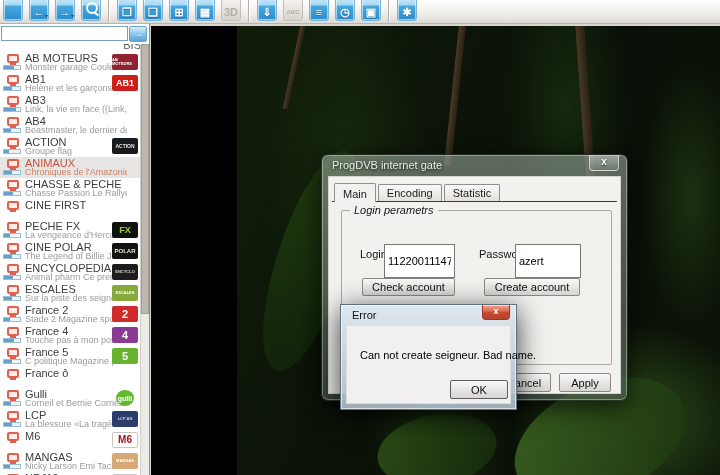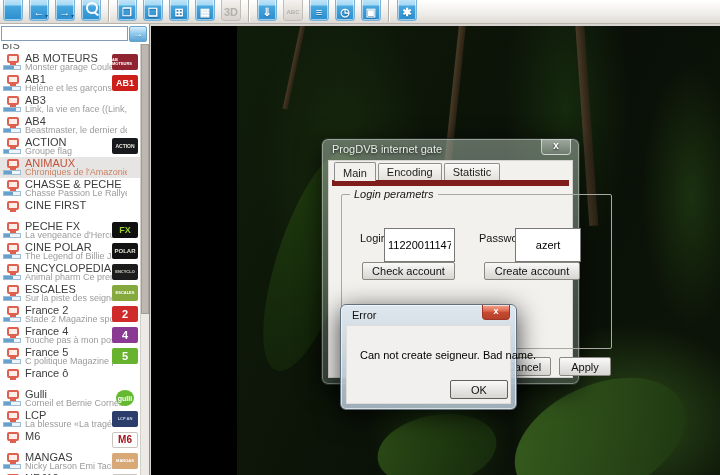--- a/index.html
+++ b/index.html
@@ -32,21 +32,21 @@
   .sidebar { position:absolute; left:0; top:24px; width:150px; bottom:0; background:#fff;
     border-right:1px solid #8f8b84; }
   .search-input { position:absolute; left:1px; top:2px; width:127px; height:15px;
     border:1px solid #7f9db9; font-size:11px; padding:0 3px; font-family:inherit; }
   .go-btn { position:absolute; left:129px; top:2px; width:18px; height:16px; border-radius:2px;
     border:1px solid #6aa3c8; background:linear-gradient(180deg,#d9effc,#8cc6ea 50%,#5ba4d4);
     color:#fff; font-size:10px; font-weight:bold; text-align:center; line-height:14px; cursor:pointer;
     text-shadow:0 1px 1px rgba(0,40,80,.4); }
   .channel-list { position:absolute; left:0; top:20px; width:141px; bottom:0; overflow:hidden; }
   .partial-top { height:8px; overflow:hidden; }
-  .partial-top span { display:block; margin-top:-5px; padding-left:2px; font-size:11px; color:#5a5a5a; }
+  .partial-top span { display:block; margin-top:-5px; padding-left:2px; font-size:11px; color:#5a5a5a;text-align:right; }
   .chan { position:relative; height:21px; cursor:pointer; }
   .chan.selected { background:#e6e5e3; }
   .tv-icon { position:absolute; left:7px; top:2px; width:12px; height:9px;
     border:2px solid #e0604f; border-radius:2px; background:#fdeeea; }
   .tv-icon::after { content:""; position:absolute; left:1px; bottom:-4px; width:6px; height:2px; background:#e0604f; }
   .chan-name { position:absolute; left:25px; top:0; font-size:11px; line-height:12px; color:#3d3d3d; white-space:nowrap; }
   .chan.selected .chan-name { color:#c4543c; }
   .chan-sub { position:absolute; left:25px; top:10px; font-size:9px; line-height:10px; color:#9b9b9b;
     white-space:nowrap; max-width:102px; overflow:hidden; }
   .chan.selected .chan-sub { color:#cd8266; }
@@ -79,53 +79,53 @@
     background:linear-gradient(120deg,#39611f,#1c3410); opacity:.95; }
   .leaf3 { left:140px; bottom:-10px; width:120px; height:70px; transform:rotate(-10deg);
     background:linear-gradient(120deg,#2c4c16,#15280c); }
   .branch { position:absolute; background:linear-gradient(90deg,#473a26,#2a2113); }
   .branch1 { left:215px; top:-10px; width:7px; height:150px; transform:rotate(6deg); }
   .branch2 { left:345px; top:-10px; width:9px; height:210px; transform:rotate(-4deg); }
   .branch3 { left:55px; top:-6px; width:5px; height:90px; transform:rotate(12deg); }
 
   
   .dlg { position:absolute; border-radius:7px; }
-  .dlg-main { left:321px; top:138px; width:259px; height:247px; z-index:10;
+  .dlg-main { left:321px; top:154px; width:307px; height:247px; z-index:10;
     background:linear-gradient(180deg, rgba(150,165,152,.6), rgba(82,96,86,.62));
     border:1px solid rgba(25,35,28,.8);
     box-shadow:0 5px 24px rgba(0,0,0,.7), inset 0 0 0 1px rgba(255,255,255,.35); }
   .dlg-title { position:absolute; left:10px; top:4px; font-size:11px; color:#e7eee6;
     text-shadow:0 1px 3px rgba(0,0,0,.8); white-space:nowrap; }
   .glass-close { position:absolute; top:0; right:8px; width:30px; height:16px;
     border:1px solid rgba(255,255,255,.55); border-top:none; border-radius:0 0 4px 4px;
     background:linear-gradient(180deg, rgba(255,255,255,.4), rgba(200,210,205,.15));
     color:#fff; font-size:10px; font-weight:bold; text-align:center; line-height:14px;
     text-shadow:0 1px 2px rgba(0,0,0,.7); cursor:pointer; }
   .dlg-body { position:absolute; left:6px; top:21px; right:6px; bottom:6px; background:#f2f1ee;
     box-shadow:inset 0 0 0 1px rgba(0,0,0,.12); }
 
   .tabstrip { position:absolute; left:4px; top:6px; right:4px; height:20px;
-    border-bottom:6px solid #7f1d1d; display:flex; align-items:flex-end; padding-left:2px; }
+    border-bottom:1px solid #7f1d1d; display:flex; align-items:flex-end; padding-left:2px; }
   .tab { font-size:11px; padding:2px 8px 2px 8px; border:1px solid #8f8f8f; border-bottom:none;
     border-radius:2px 2px 0 0; background:linear-gradient(#fbfaf8,#e4e1dc); margin-right:2px;
     color:#1c1c1c; cursor:pointer; position:relative; }
   .tab.active { background:#f2f1ee; padding-top:4px; margin-bottom:-1px; z-index:2; }
 
   .groupbox { position:absolute; left:13px; top:34px; width:271px; height:155px;
     border:1px solid #aaa8a2; border-radius:2px; }
   .legend { position:absolute; left:8px; top:-7px; background:#f2f1ee; padding:0 4px;
     font-size:11px; color:#161616;font-style:italic; }
   .fld-label { position:absolute; font-size:11px; color:#141414; }
   .txt { position:absolute; height:17px; border:1px solid #787878; font-size:11px; padding:16px 3px;
     font-family:inherit; background:#fff; }
   .btn { position:absolute; font-size:11px; font-family:inherit; color:#111;
     background:linear-gradient(#f9f9f8,#e4e3e0 60%,#d8d6d2); border:1px solid #8a8880;
     border-radius:2px; cursor:pointer; text-align:center; }
 
-  .dlg-err { left:340px; top:304px; width:177px; height:106px; z-index:20; border-radius:6px;
+  .dlg-err { left:340px; top:304px; width:177px; height:106px; z-index:20; border-radius:0;
     background:linear-gradient(180deg, rgba(222,231,238,.95), rgba(170,186,198,.92));
     border:1px solid #5f707c;
     box-shadow:0 6px 26px rgba(0,0,0,.75), inset 0 0 0 1px rgba(255,255,255,.6); }
   .err-title { position:absolute; left:11px; top:4px; font-size:11px; color:#101010; }
   .err-close { position:absolute; top:0; right:6px; width:28px; height:15px;
     border:1px solid #a03424; border-top:none; border-radius:0 0 4px 4px;
     background:linear-gradient(180deg,#f3a794 0%,#dd6549 45%,#c74a31 50%,#b5402a 100%);
     color:#fff; font-size:9px; font-weight:bold; text-align:center; line-height:13px;
     box-shadow:inset 0 1px 0 rgba(255,255,255,.6); cursor:pointer; }
   .err-body { position:absolute; left:5px; top:20px; right:5px; bottom:5px; background:#f1f0ee;
@@ -401,21 +401,21 @@
       <div class="tabstrip">
         <span class="tab active">Main</span>
         <span class="tab">Encoding</span>
         <span class="tab">Statistic</span>
       </div>
       <div class="groupbox">
         <span class="legend">Login perametrs</span>
         <span class="fld-label" style="left:18px;top:37px">Login</span>
         <input class="txt" style="left: 42px; top: 33px; width: 71px;" value="11220011147">
         <span class="fld-label" style="left:137px;top:37px">Password</span>
-        <input class="txt" style="left: 173px; top: 33px; width: 66px; text-align: center;" value="azert">
+        <input class="txt" style="left: 173px; top: 33px; width: 66px;" value="azert">
         <button class="btn" style="left:20px;top:67px;width:93px;height:18px">Check account</button>
         <button class="btn" style="left:142px;top:67px;width:96px;height:18px">Create account</button>
       </div>
       <button class="btn" style="left:169px;top:197px;width:54px;height:19px">Cancel</button>
       <button class="btn" style="left:231px;top:197px;width:52px;height:19px">Apply</button>
     </div>
   </div>
 
   <div class="dlg dlg-err">
     <div class="err-title">Error</div>

